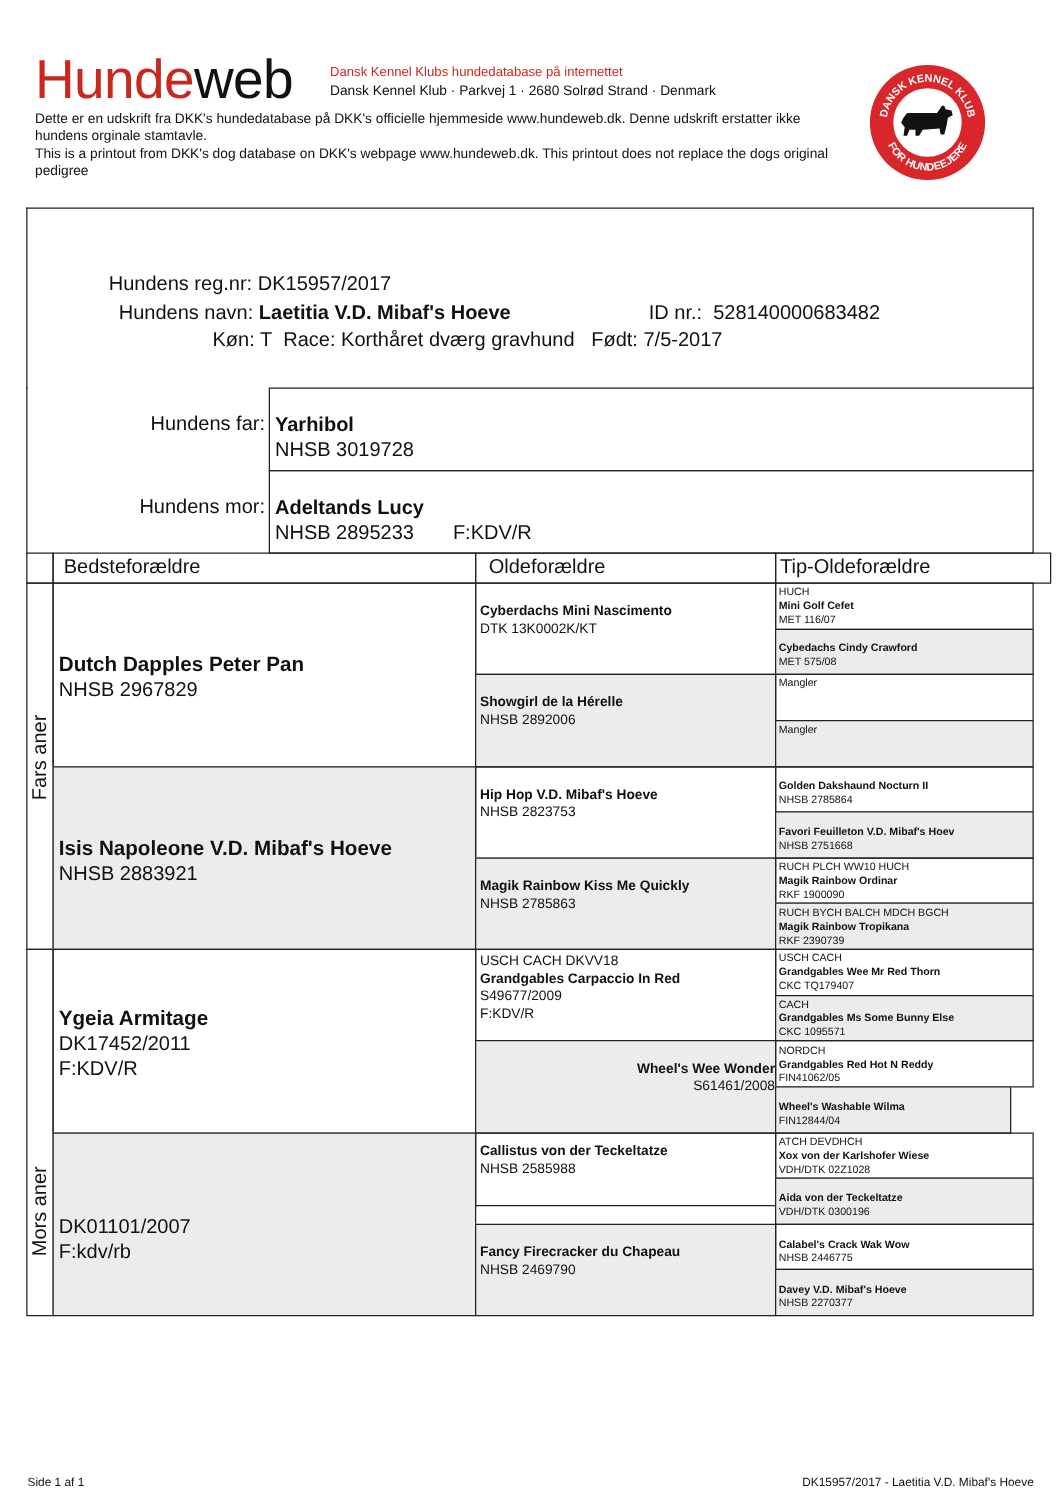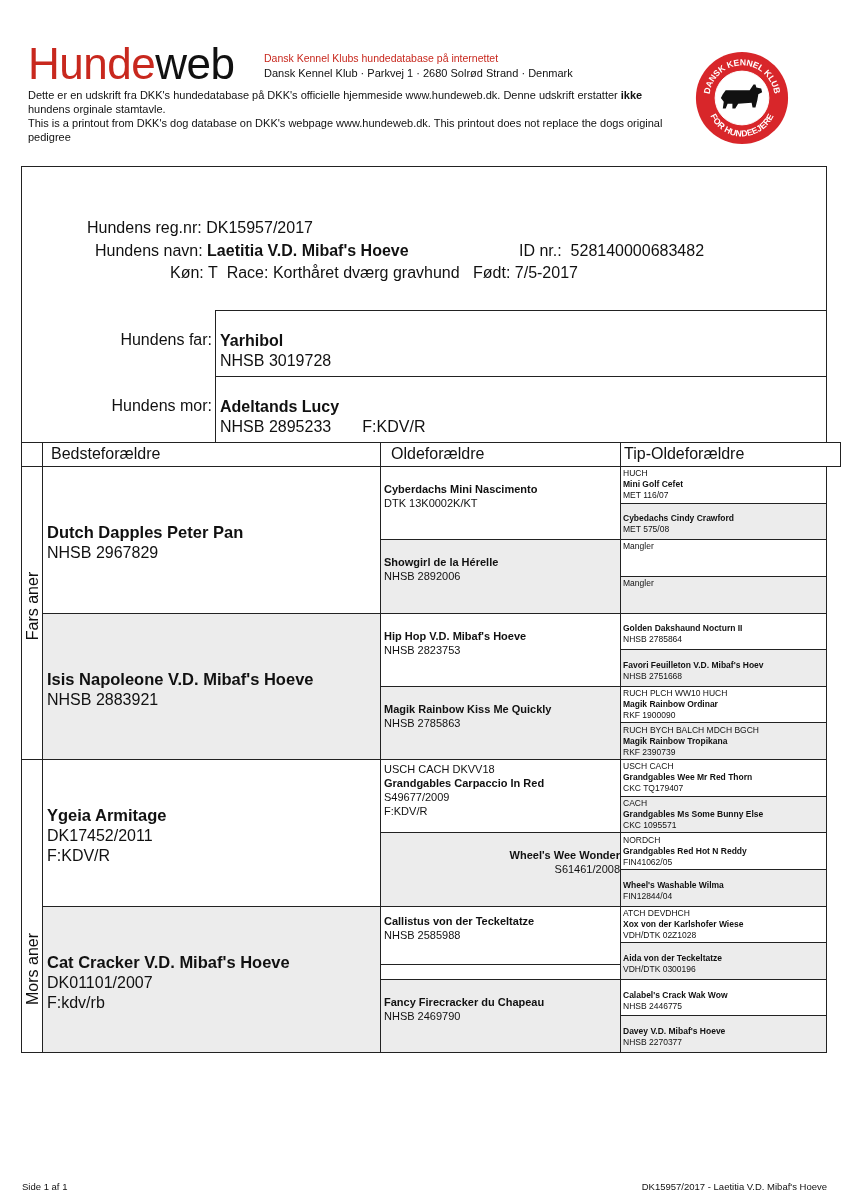--- a/index.html
+++ b/index.html
@@ -5,21 +5,21 @@
   html, body { margin: 0; padding: 0; background: #ffffff; }
   body { width: 849px; height: 1200px; position: relative; font-family: "Liberation Sans", sans-serif; color: #111; overflow: hidden; }
   .abs { position: absolute; }
   
   .brand { left: 28px; top: 40px; font-size: 44px; line-height: 48px; letter-spacing: -0.5px; white-space: nowrap; }
   .brand .red { color: #c8281e; }
   .brand .black { color: #111; }
   .tagline { left: 264px; top: 52px; font-size: 10.5px; color: #c8281e; white-space: nowrap; }
   .address { left: 264px; top: 67px; font-size: 11px; color: #111; white-space: nowrap; }
   .disclaimer { left: 28px; top: 88px; width: 640px; font-size: 11px; line-height: 14px; color: #111; }
-  .disclaimer b { font-weight: bold; }
+  .disclaimer b { font-weight: normal; }
   .logo { left: 694px; top: 50px; width: 96px; height: 96px; }
 
   
   .box { position: absolute; border: 1.5px solid #222; box-sizing: border-box; }
   .info { left: 21px; top: 166px; width: 806px; height: 145px; border-bottom: none; }
   .info-row { position: absolute; font-size: 16px; white-space: nowrap; margin-top: 28px; }
   .info-row b { font-weight: bold; }
 
   .parents-left { left: 21px; top: 310px; width: 195px; height: 133px; border: none; border-left: 1.5px solid #222; }
   .parent-box { left: 215px; width: 612px; height: 67px; }
@@ -129,21 +129,21 @@
     <div class="cell gp" style="left: 42px; top: 466px; width: 339px; height: 147.5px;">
       <div style="margin-top: 6px;"><b>Dutch Dapples Peter Pan</b><br><span>NHSB 2967829</span></div>
     </div>
     <div class="cell gp shade" style="left: 42px; top: 612.5px; width: 339px; height: 147.5px;">
       <div style="margin-top: 6px;"><b>Isis Napoleone V.D. Mibaf's Hoeve</b><br><span>NHSB 2883921</span></div>
     </div>
     <div class="cell gp" style="left: 42px; top: 759px; width: 339px; height: 147.5px;">
       <div style="margin-top: 6px;"><b>Ygeia Armitage</b><br><span>DK17452/2011</span><br><span>F:KDV/R</span></div>
     </div>
     <div class="cell gp shade" style="left: 42px; top: 905.5px; width: 339px; height: 147.5px;">
-      <div style="margin-top: 6px;"><b>Cat Cracker V.D. Mibaf's Hoeve</b><br><span>DK01101/2007</span><br><span>F:kdv/rb</span></div>
+      <div style="margin-top: 6px;"><br><span>DK01101/2007</span><br><span>F:kdv/rb</span></div>
     </div>
     <div class="cell ggp" style="left: 380px; top: 466px; width: 241px; height: 74.25px;">
       <div style="margin-top: -14px;"><b>Cyberdachs Mini Nascimento</b><br><span>DTK 13K0002K/KT</span></div>
     </div>
     <div class="cell ggp shade" style="left: 380px; top: 539.25px; width: 241px; height: 74.25px;">
       <div style="margin-top: -14px;"><b>Showgirl de la Hérelle</b><br><span>NHSB 2892006</span></div>
     </div>
     <div class="cell ggp" style="left: 380px; top: 612.5px; width: 241px; height: 74.25px;">
       <div style="margin-top: -14px;"><b>Hip Hop V.D. Mibaf's Hoeve</b><br><span>NHSB 2823753</span></div>
     </div>
@@ -188,21 +188,21 @@
     </div>
     <div class="cell tip" style="left: 620px; top: 759px; width: 207px; height: 37.625px;">
       <div><span>USCH CACH</span><br><b>Grandgables Wee Mr Red Thorn</b><br><span>CKC TQ179407</span></div>
     </div>
     <div class="cell tip shade" style="left: 620px; top: 795.625px; width: 207px; height: 37.625px;">
       <div><span>CACH</span><br><b>Grandgables Ms Some Bunny Else</b><br><span>CKC 1095571</span></div>
     </div>
     <div class="cell tip" style="left: 620px; top: 832.25px; width: 207px; height: 37.625px;">
       <div><span>NORDCH</span><br><b>Grandgables Red Hot N Reddy</b><br><span>FIN41062/05</span></div>
     </div>
-    <div class="cell tip shade" style="left: 620px; top: 868.875px; width: 207px; height: 37.625px;">
+    <div class="cell tip shade" style="left: 620px; top: 868.875px; width: 189px; height: 37.625px;">
       <div style="margin-top: 6px;"><b>Wheel's Washable Wilma</b><br><span>FIN12844/04</span></div>
     </div>
     <div class="cell tip" style="left: 620px; top: 905.5px; width: 207px; height: 37.625px;">
       <div><span>ATCH DEVDHCH</span><br><b>Xox von der Karlshofer Wiese</b><br><span>VDH/DTK 02Z1028</span></div>
     </div>
     <div class="cell tip shade" style="left: 620px; top: 942.125px; width: 207px; height: 37.625px;">
       <div style="margin-top: 6px;"><b>Aida von der Teckeltatze</b><br><span>VDH/DTK 0300196</span></div>
     </div>
     <div class="cell tip" style="left: 620px; top: 978.75px; width: 207px; height: 37.625px;">
       <div style="margin-top: 6px;"><b>Calabel's Crack Wak Wow</b><br><span>NHSB 2446775</span></div>

